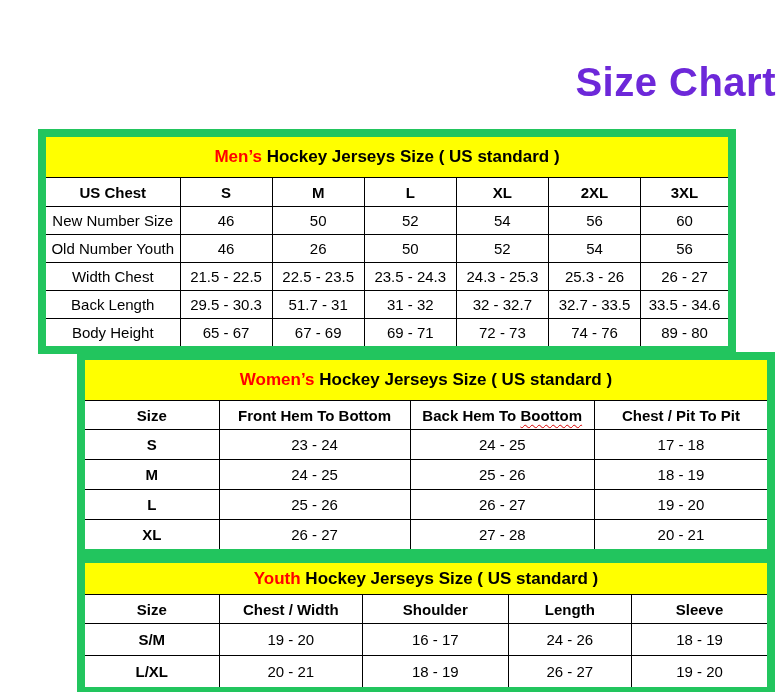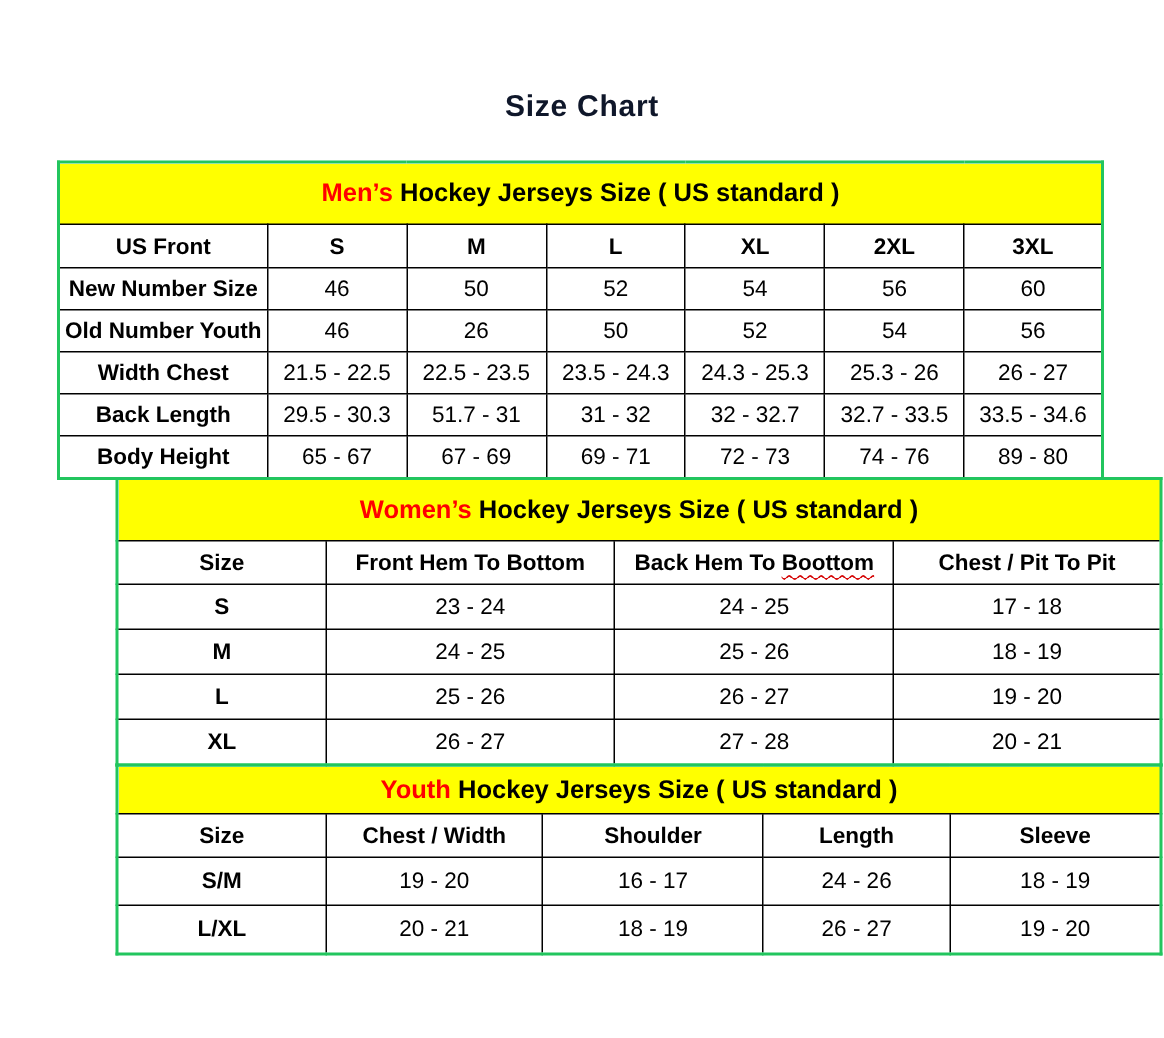--- a/index.html
+++ b/index.html
@@ -1,44 +1,44 @@
 <!DOCTYPE html>
 <html><head>
 <meta charset="utf-8">
 <style>
   html,body { margin:0; padding:0; }
   body {
     width:776px; height:692px; background:#ffffff; overflow:hidden;
     font-family:"Liberation Sans","DejaVu Sans",sans-serif; color:#000;
   }
   .page-title {
-    margin:60px 0 0 0; text-align:center;
-    font-size:20px; font-weight:bold; color:#0f172a; letter-spacing:0.5px;
+    margin:60px 0 0 0; text-align:right;
+    font-size:40px; font-weight:bold; color:#6d28d9; letter-spacing:0.5px;
   }
   .chart-wrap { width:698px; margin:24px 0 0 38px; }
   table.sec {
     width:100%; border-collapse:collapse; table-layout:fixed;
-    border:2px solid #22c55e;
+    border:8px solid #22c55e;
   }
   table.sec + table.sec { margin-top:-2px;margin-left:39px; }
   .sec th, .sec td {
     border:1.5px solid #000; text-align:center; vertical-align:middle;
     padding:0 2px; font-size:15px; overflow:hidden; white-space:nowrap;
   }
   tr.band td {
     background:#ffff00; font-weight:bold; font-size:17px; height:40px;
   }
   .sec-youth tr.band td { height:31px; }
   tr.band .hl { color:#ff0000; }
   tr.hdr th { height:28px; font-weight:bold; }
   .sec-men  tr.r td { height:27px; }
   .sec-women tr.r td { height:29px; }
   .sec-youth tr.r td { height:31px; }
   td.rowlabel { font-weight:bold; }
-  .sec-men td.rowlabel { font-weight:bold; }
+  .sec-men td.rowlabel { font-weight:normal; }
   .misspell {
     text-decoration:underline wavy #d40000;
     text-decoration-thickness:1px;
     text-underline-offset:3px;
   }
 </style>
 </head>
 <body>
 
 <h1 class="page-title">Size Chart</h1>
@@ -56,21 +56,21 @@
         <col>
     </colgroup>
     <tbody>
       <tr class="band">
         <td colspan="7">
           <span class="hl">Men’s</span>
           <span>Hockey Jerseys Size ( US standard )</span>
         </td>
       </tr>
       <tr class="hdr">
-          <th>US Front</th>
+          <th>US Chest</th>
           <th>S</th>
           <th>M</th>
           <th>L</th>
           <th>XL</th>
           <th>2XL</th>
           <th>3XL</th>
         </tr>
     <tr class="r">
           <td class="rowlabel">New Number Size</td>
           <td>46</td>

